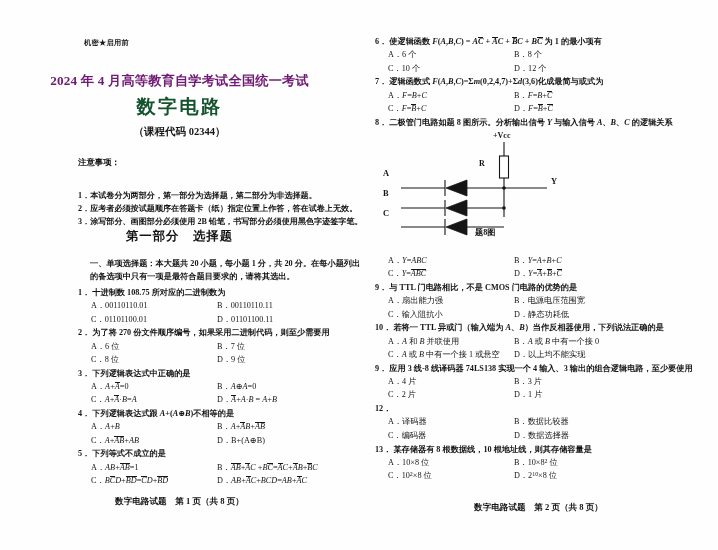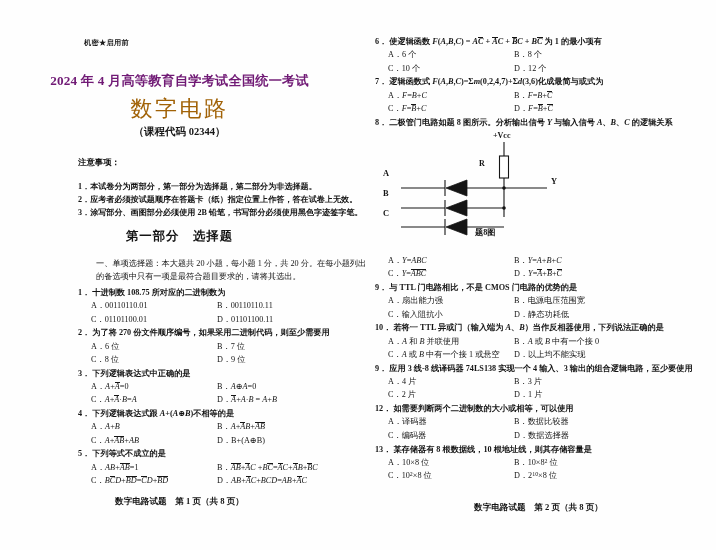--- a/index.html
+++ b/index.html
@@ -41,64 +41,64 @@
     text-align: center;
     font-size: 13.2px;
     font-weight: bold;
     color: #701a75;
     letter-spacing: 0.2px;
   }
   .subject-title {
     position: absolute;
     left: 0; right: 0; top: 94px;
     text-align: center;
-    font-size: 22px;
-    font-weight: normal;
+    font-size: 19px;
+    font-weight: bold;
     letter-spacing: 2.5px;
-    color: #a16207;
+    color: #14532d;
     font-family: "Liberation Serif", "DejaVu Serif", serif;
   }
   .course-code {
     position: absolute;
     left: 0; right: 0; top: 125px;
     text-align: center;
     font-size: 10.5px;
     font-weight: bold;
     color: #161616;
   }
   .notes {
     position: absolute;
     left: 78px; top: 157px;
     width: 272px;
   }
   .notes-head {
     font-size: 8.4px;
     font-weight: bold;
-    margin-bottom: 12px;
+    margin-bottom: 21px;
   }
   .note-item {
     font-size: 8.1px;
     font-weight: bold;
     line-height: 1.62;
     white-space: nowrap;
   }
   .part-heading {
     position: absolute;
     left: 0; right: 0; top: 228px;
     text-align: center;
     font-size: 12.4px;
     font-weight: bold;
     letter-spacing: 1px;
   }
   .section-intro {
     position: absolute;
-    left: 96px; top: 258px;
+    left: 90px; top: 258px;
     width: 274px;
     font-size: 8.2px;
-    font-weight: normal;
+    font-weight: bold;
     line-height: 1.55;
   }
   .qlist-left {
     position: absolute;
     left: 78px; top: 287px;
     width: 276px;
   }
   .qlist-right {
     position: absolute;
     left: 16px; top: 36px;
@@ -445,21 +445,20 @@
           <div class="opt-row">
             <span class="opt opt-a"><span>C．</span><span>2 片</span></span>
             <span class="opt opt-b"><span>D．</span><span>1 片</span></span>
           </div>
         </div>
       </div>
 
       <div class="q">
         <div class="q-stem">
           <span class="q-num">12．</span>
-          <span class="q-text">如需要判断两个二进制数的大小或相等，可以使用</span>
         </div>
         <div class="opts">
           <div class="opt-row">
             <span class="opt opt-a"><span>A．</span><span>译码器</span></span>
             <span class="opt opt-b"><span>B．</span><span>数据比较器</span></span>
           </div>
           <div class="opt-row">
             <span class="opt opt-a"><span>C．</span><span>编码器</span></span>
             <span class="opt opt-b"><span>D．</span><span>数据选择器</span></span>
           </div>

